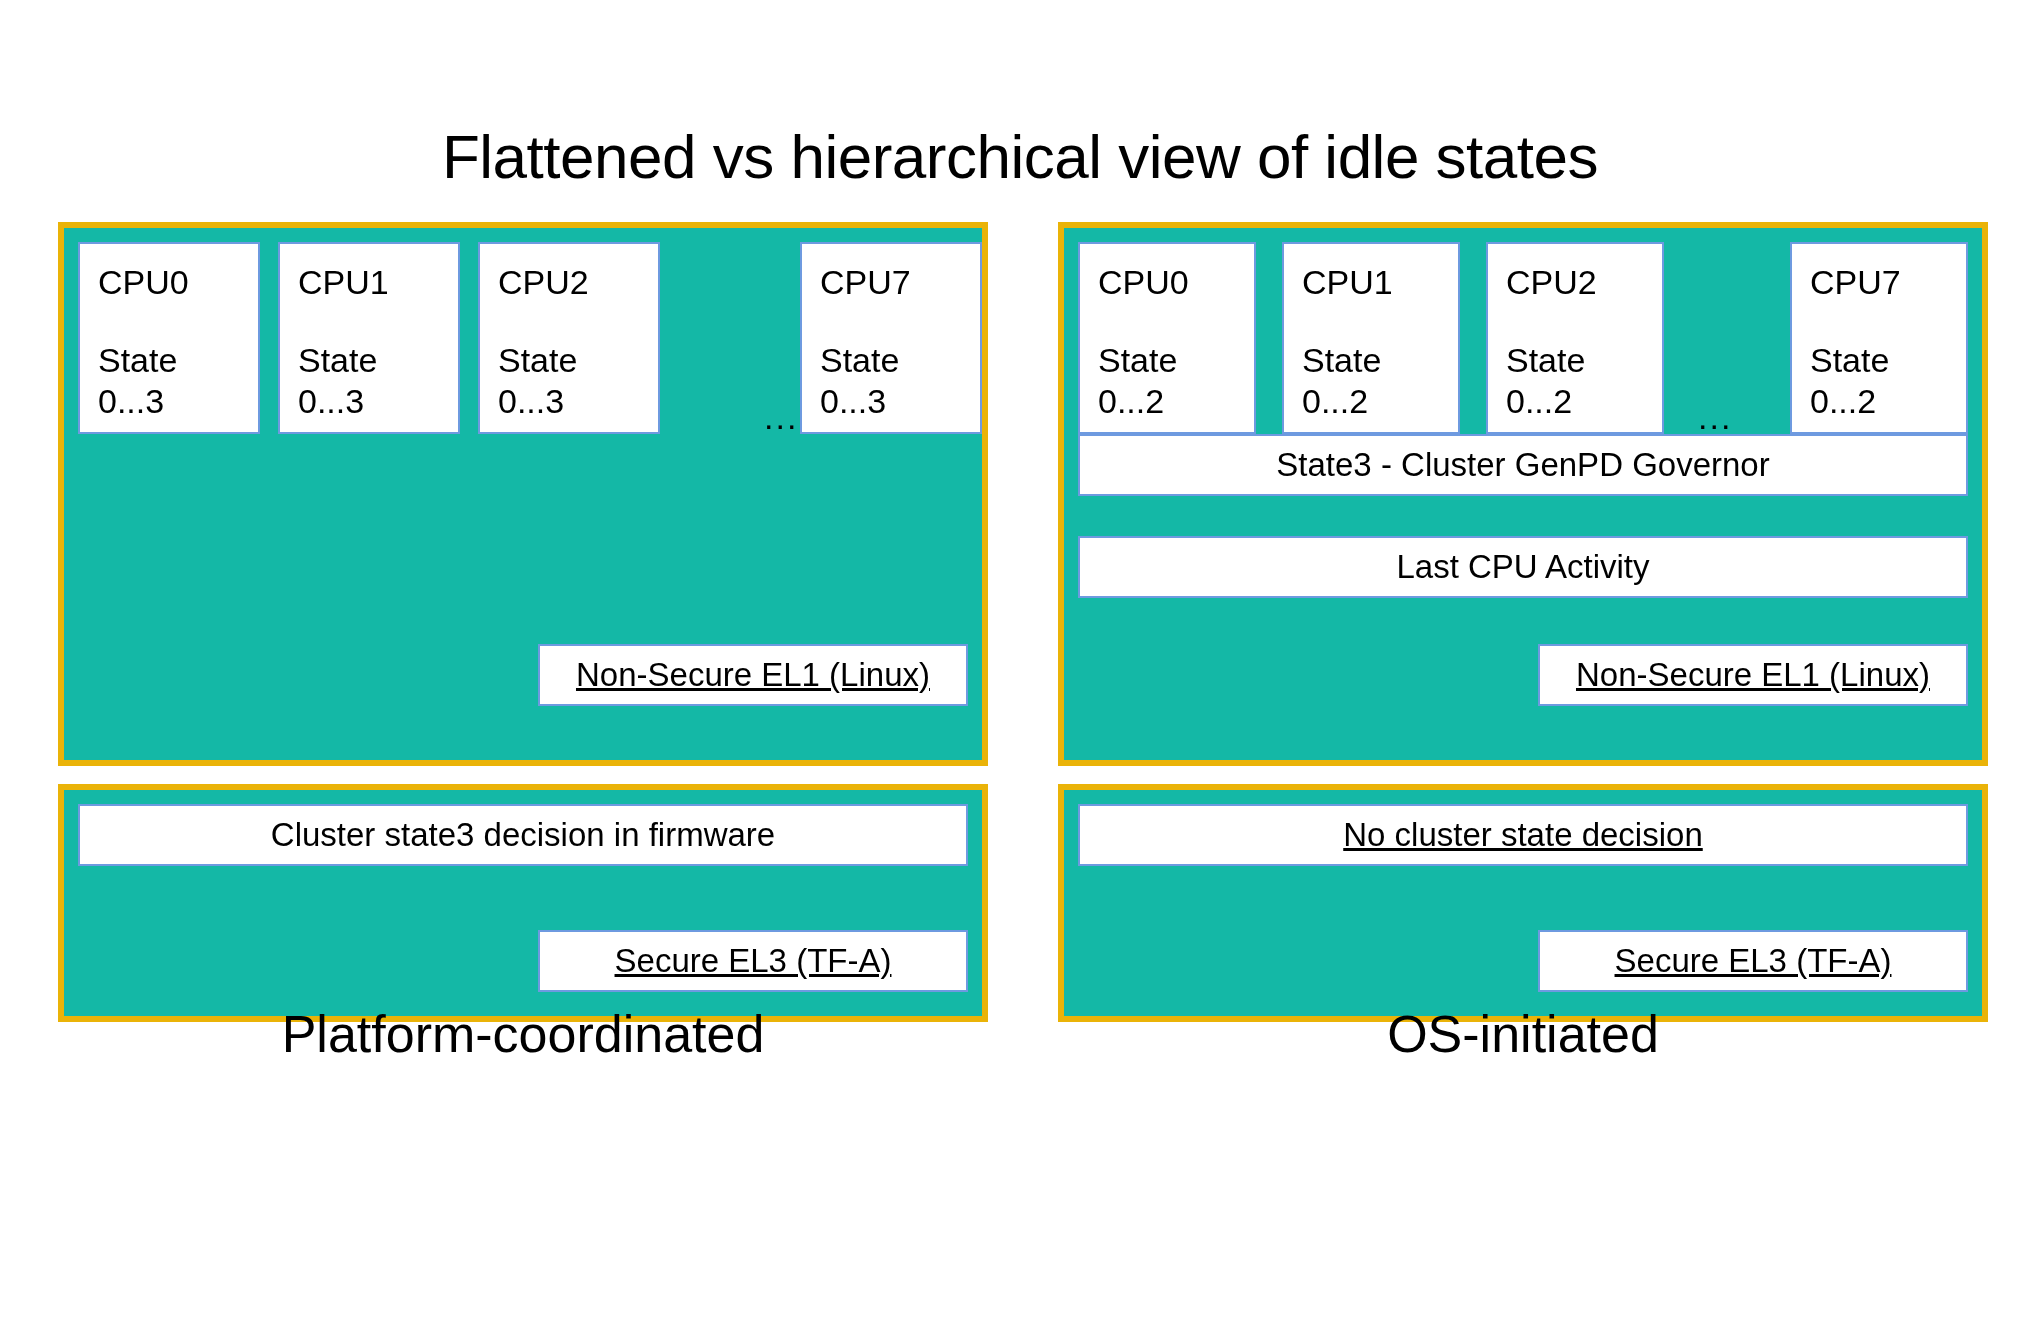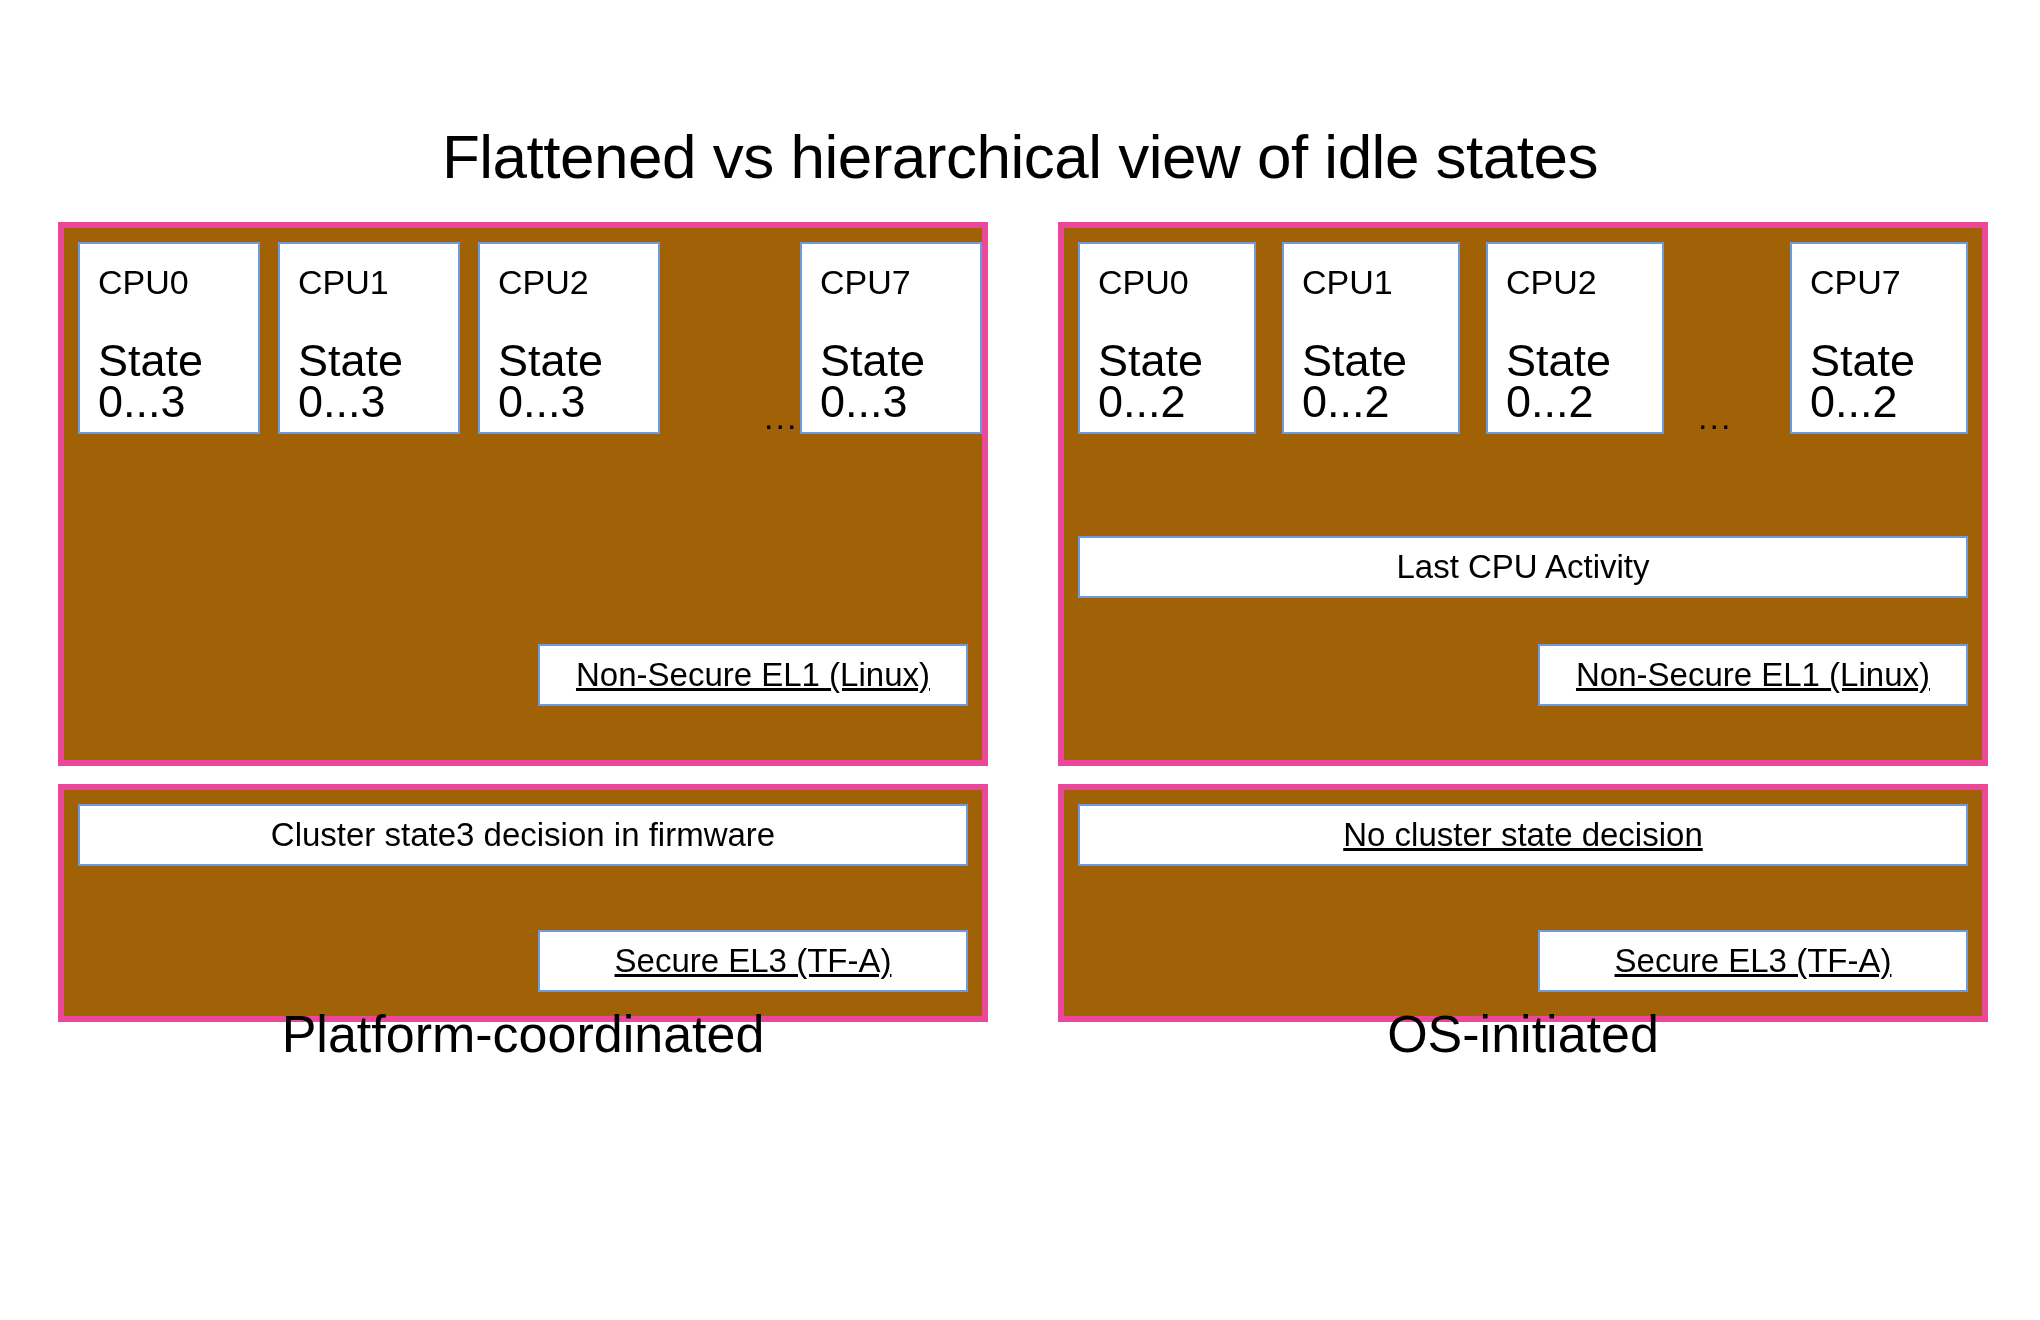--- a/index.html
+++ b/index.html
@@ -34,22 +34,22 @@
     font-weight: 400;
     letter-spacing: -0.5px;
     color: #000000;
     white-space: nowrap;
   }
 
   
   .panel {
     position: absolute;
     box-sizing: border-box;
-    border: 6px solid #ec4899;
-    background: #a16207;
+    border: 6px solid #eab308;
+    background: #14b8a6;
     padding-left: 42px;
   }
 
   .panel-os   { left: 58px;  width: 930px; }
   .panel-fw   { left: 58px;  width: 930px; }
   .panel-os-r { left: 1058px; width: 930px; }
   .panel-fw-r { left: 1058px; width: 930px; }
 
   .panel-os, .panel-os-r   { top: 222px; height: 544px; }
   .panel-fw, .panel-fw-r   { top: 784px; height: 238px; }
@@ -73,21 +73,21 @@
     left: 18px;
     top: 18px;
     font-size: 34px;
     line-height: 40px;
     white-space: nowrap;
   }
   .cpu-box .cpu-state {
     position: absolute;
     left: 18px;
     top: 96px;
-    font-size: 45px;
+    font-size: 34px;
     line-height: 41px;
     white-space: nowrap;
   }
 
   
   .cpu-ellipsis {
     position: absolute;
     font-size: 34px;
     line-height: 34px;
     letter-spacing: 2px;
@@ -205,20 +205,23 @@
       <span class="cpu-state"><span>State</span><br><span>0...2</span></span>
     </div>
 
     <span class="cpu-ellipsis" style="left:634px; top:172px;">...</span>
 
     <div class="ibox cpu-box" style="left:726px; width:178px;">
       <span class="cpu-name">CPU7</span>
       <span class="cpu-state"><span>State</span><br><span>0...2</span></span>
     </div>
 
+    <div class="ibox wide-bar" style="top:206px;">
+      <span class="bar-label">State3 - Cluster GenPD Governor</span>
+    </div>
 
     <div class="ibox wide-bar" style="top:308px;">
       <span class="bar-label">Last CPU Activity</span>
     </div>
 
     <div class="ibox level-badge" style="right:14px; width:430px; top:416px;">
       <span class="badge-label">Non-Secure EL1 (Linux)</span>
     </div>
 
   </div>

